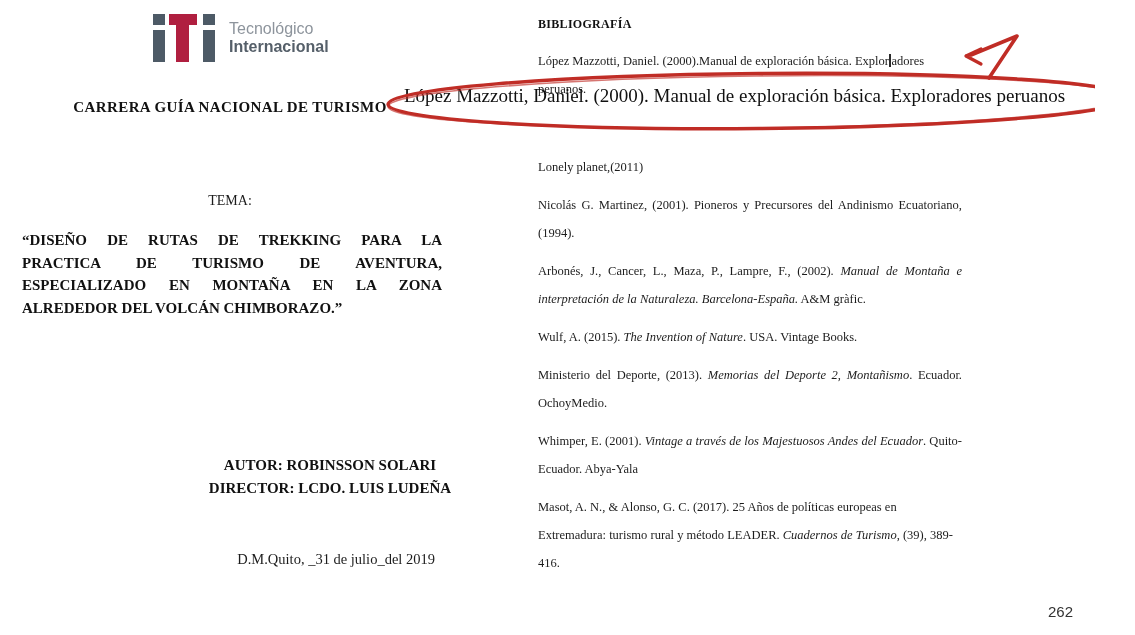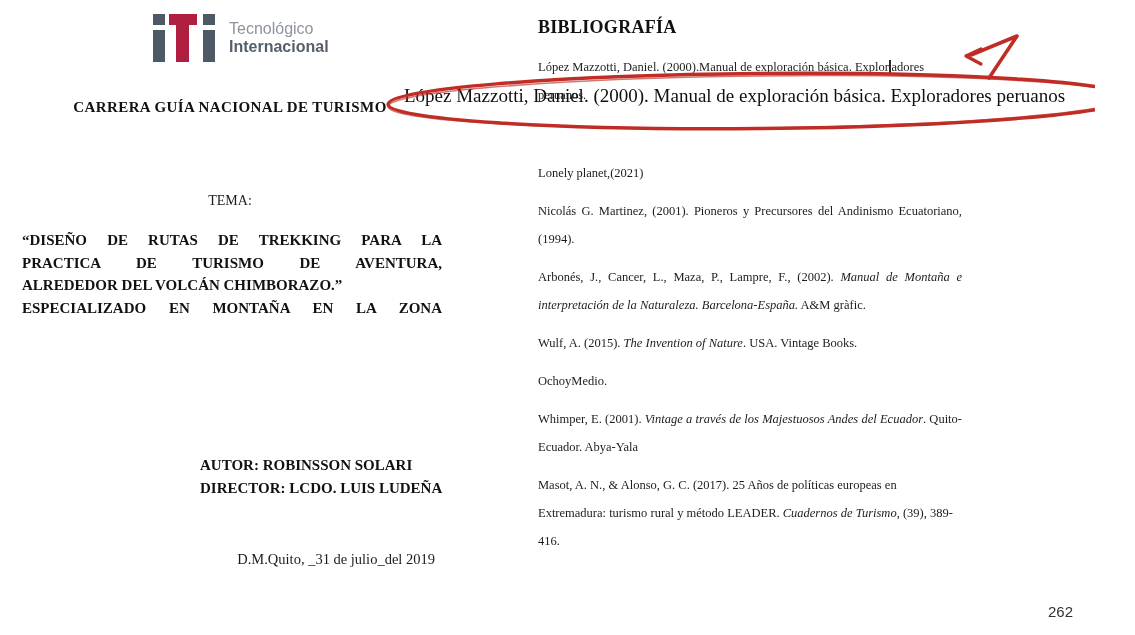--- a/index.html
+++ b/index.html
@@ -27,26 +27,26 @@
 
   .career {
     position:absolute; left:25px; top:99px; width:410px; text-align:center;
     font-weight:700; font-size:15px; letter-spacing:.4px; color:#111;
   }
   .tema { position:absolute; left:25px; top:193px; width:410px; text-align:center; font-size:14px; }
   .thesis-title { position:absolute; left:22px; top:229px; width:420px; font-weight:700; font-size:15px; color:#111; }
   .thesis-title .tline { line-height:22.5px; }
   .thesis-title .tline.stretch { text-align:justify; text-align-last:justify; }
   .project { position:absolute; left:10px; top:364px; width:445px; text-align:center; font-size:14px; line-height:18px; }
-  .people { position:absolute; left:200px; top:454px; width:260px; text-align:left; font-weight:700; font-size:15px; line-height:23px; color:#111; }
+  .people { position:absolute; left:200px; top:454px; width:260px; text-align:center; font-weight:700; font-size:15px; line-height:23px; color:#111; }
   .dateline { position:absolute; left:25px; top:551px; width:410px; text-align:right; font-size:14.5px; }
 
   
   .biblio { position:absolute; left:538px; top:17px; width:424px; }
-  .biblio-heading { font-weight:700; font-size:18px; letter-spacing:.3px; color:#111; margin-bottom:15px; }
+  .biblio-heading { font-weight:700; font-size:12px; letter-spacing:.3px; color:#111; margin-bottom:15px; }
   .bib-entry { font-size:12.5px; line-height:28px; margin-bottom:10px; color:#1c1c1c; }
   .bib-entry .bline { }
   .bib-entry .bline.stretch { text-align:justify; text-align-last:justify; }
   .bib-entry .italic { font-style:italic; }
   .caret-mark { display:inline-block; width:1.5px; height:13px; background:#2a2a2a; vertical-align:-2px; margin:0 .5px; }
   .page-number { position:absolute; left:1048px; top:603px; font-family:"Liberation Sans",sans-serif; font-size:15px; color:#333; }
 
   
   .callout-text {
     position:absolute; left:404px; top:85px; white-space:nowrap;
@@ -74,53 +74,54 @@
       <div class="l2">Internacional</div>
     </div>
   </div>
 
   <div class="career">CARRERA GUÍA NACIONAL DE TURISMO</div>
   <div class="tema">TEMA:</div>
 
   <div class="thesis-title">
       <div class="tline stretch">“DISEÑO DE RUTAS DE TREKKING PARA LA</div>
       <div class="tline stretch">PRACTICA DE TURISMO DE AVENTURA,</div>
+      <div class="tline stretch">ESPECIALIZADO EN MONTAÑA EN LA ZONA</div>
       <div class="tline">ALREDEDOR DEL VOLCÁN CHIMBORAZO.”</div>
-      <div class="tline stretch">ESPECIALIZADO EN MONTAÑA EN LA ZONA</div>
     </div>
 
 
   <div class="people">
     <div>AUTOR: ROBINSSON SOLARI</div>
     <div>DIRECTOR: LCDO. LUIS LUDEÑA</div>
   </div>
 
   <div class="dateline">D.M.Quito, _31  de julio_del 2019</div>
 
   <div class="biblio">
     <div class="biblio-heading">BIBLIOGRAFÍA</div>
     <div>
         <div class="bib-entry" style="margin-bottom: 50px;">
           <div class="bline"><span>López Mazzotti, Daniel. (2000).Manual de exploración básica. Explor</span><span class="caret-mark"></span><span>adores peruanos.</span></div>
         </div>
         <div class="bib-entry">
-          <div class="bline"><span>Lonely planet,(2021)</span></div>
+          <div class="bline"><span>Lonely planet,(2011)</span></div>
         </div>
         <div class="bib-entry">
           <div class="bline stretch"><span>Nicolás G. Martinez, (2001). Pioneros y Precursores del Andinismo Ecuatoriano,</span></div>
           <div class="bline"><span>(1994).</span></div>
         </div>
         <div class="bib-entry">
           <div class="bline stretch"><span>Arbonés, J., Cancer, L., Maza, P., Lampre, F., (2002). </span><span class="italic">Manual de Montaña e</span></div>
           <div class="bline"><span class="italic">interpretación de la Naturaleza. Barcelona-España.</span><span> A&amp;M gràfic.</span></div>
         </div>
         <div class="bib-entry">
           <div class="bline"><span>Wulf, A. (2015). </span><span class="italic">The Invention of Nature</span><span>. USA. Vintage Books.</span></div>
         </div>
         <div class="bib-entry">
+          <div class="bline stretch"><span>Ministerio del Deporte, (2013). </span><span class="italic">Memorias del Deporte 2, Montañismo</span><span>. Ecuador.</span></div>
           <div class="bline"><span>OchoyMedio.</span></div>
         </div>
         <div class="bib-entry">
           <div class="bline stretch"><span>Whimper, E. (2001). </span><span class="italic">Vintage a través de los Majestuosos Andes del Ecuador</span><span>. Quito-</span></div>
           <div class="bline"><span>Ecuador. Abya-Yala</span></div>
         </div>
         <div class="bib-entry">
           <div class="bline"><span>Masot, A. N., &amp; Alonso, G. C. (2017). 25 Años de políticas europeas en</span></div>
           <div class="bline"><span>Extremadura: turismo rural y método LEADER. </span><span class="italic">Cuadernos de Turismo</span><span>, (39), 389-</span></div>
           <div class="bline"><span>416.</span></div>

